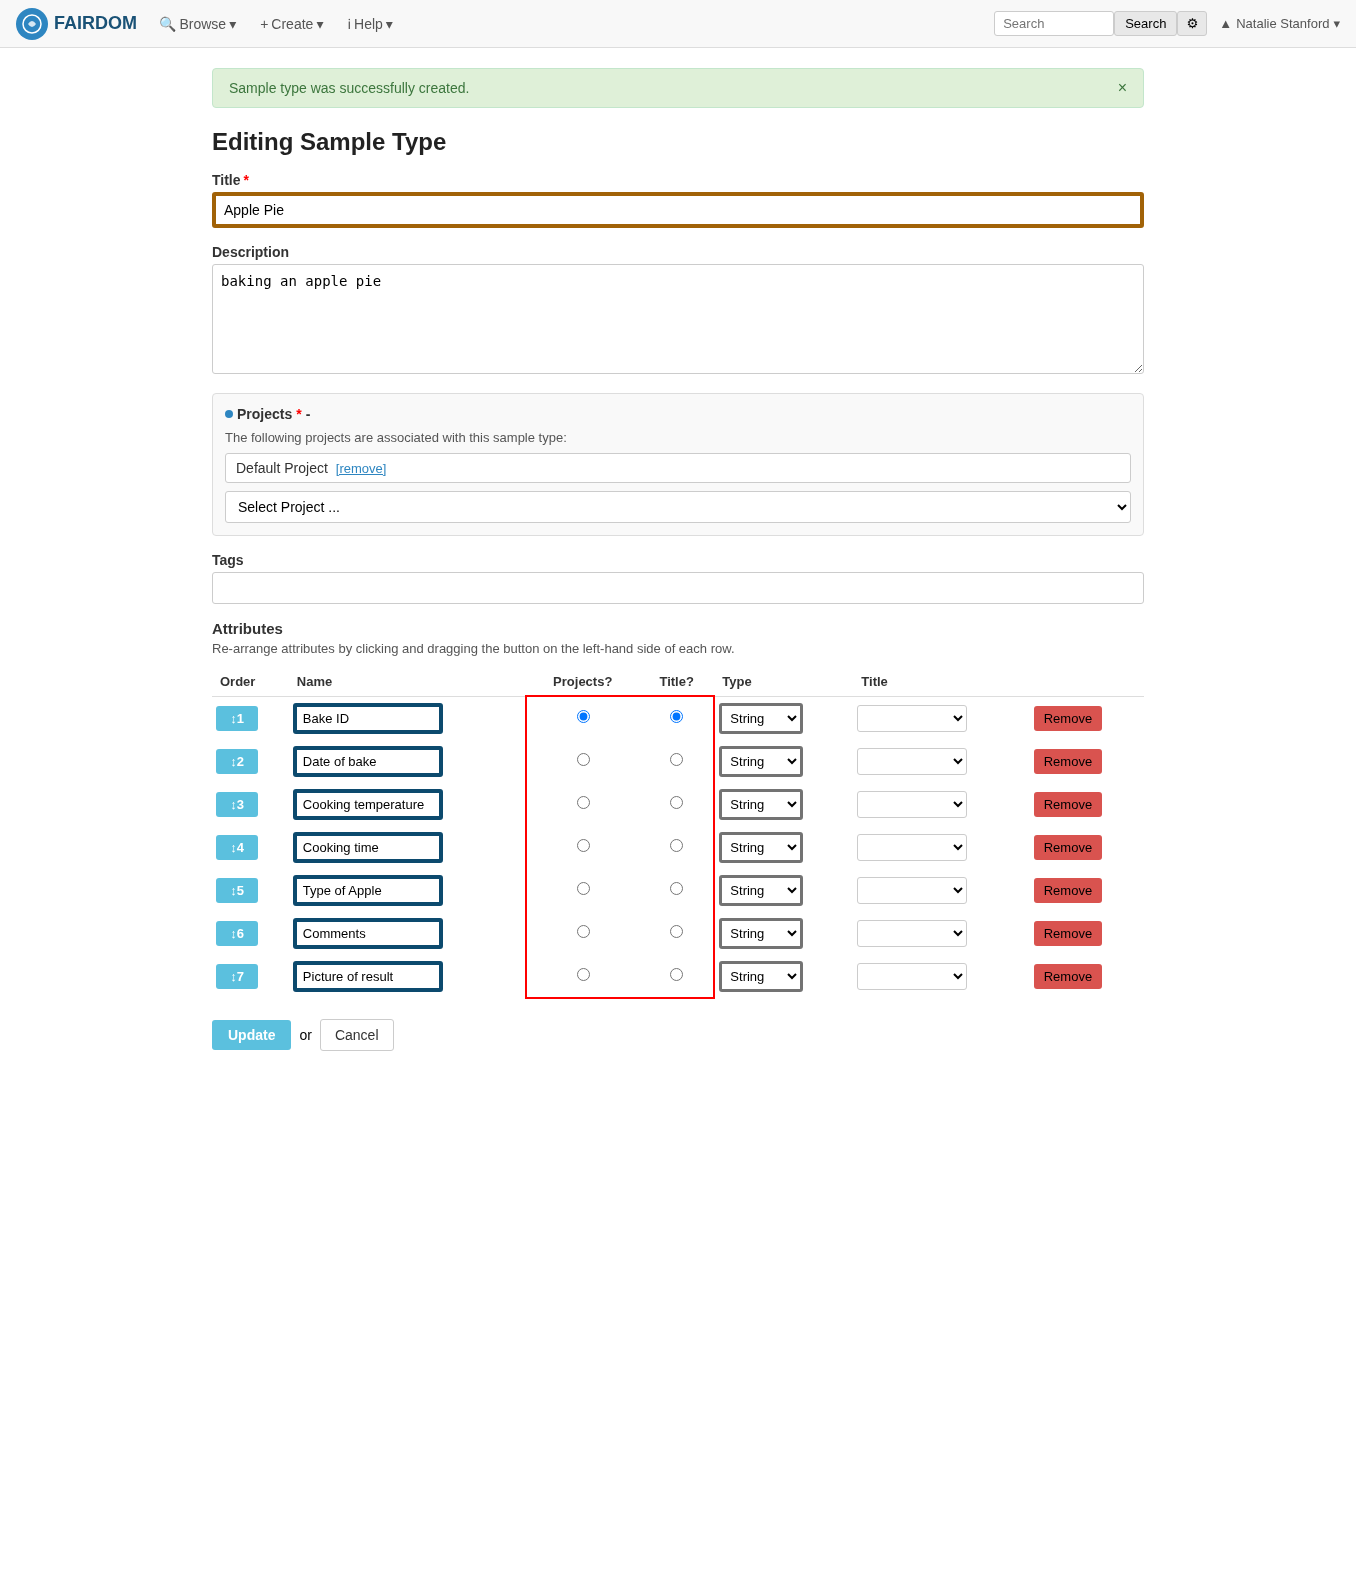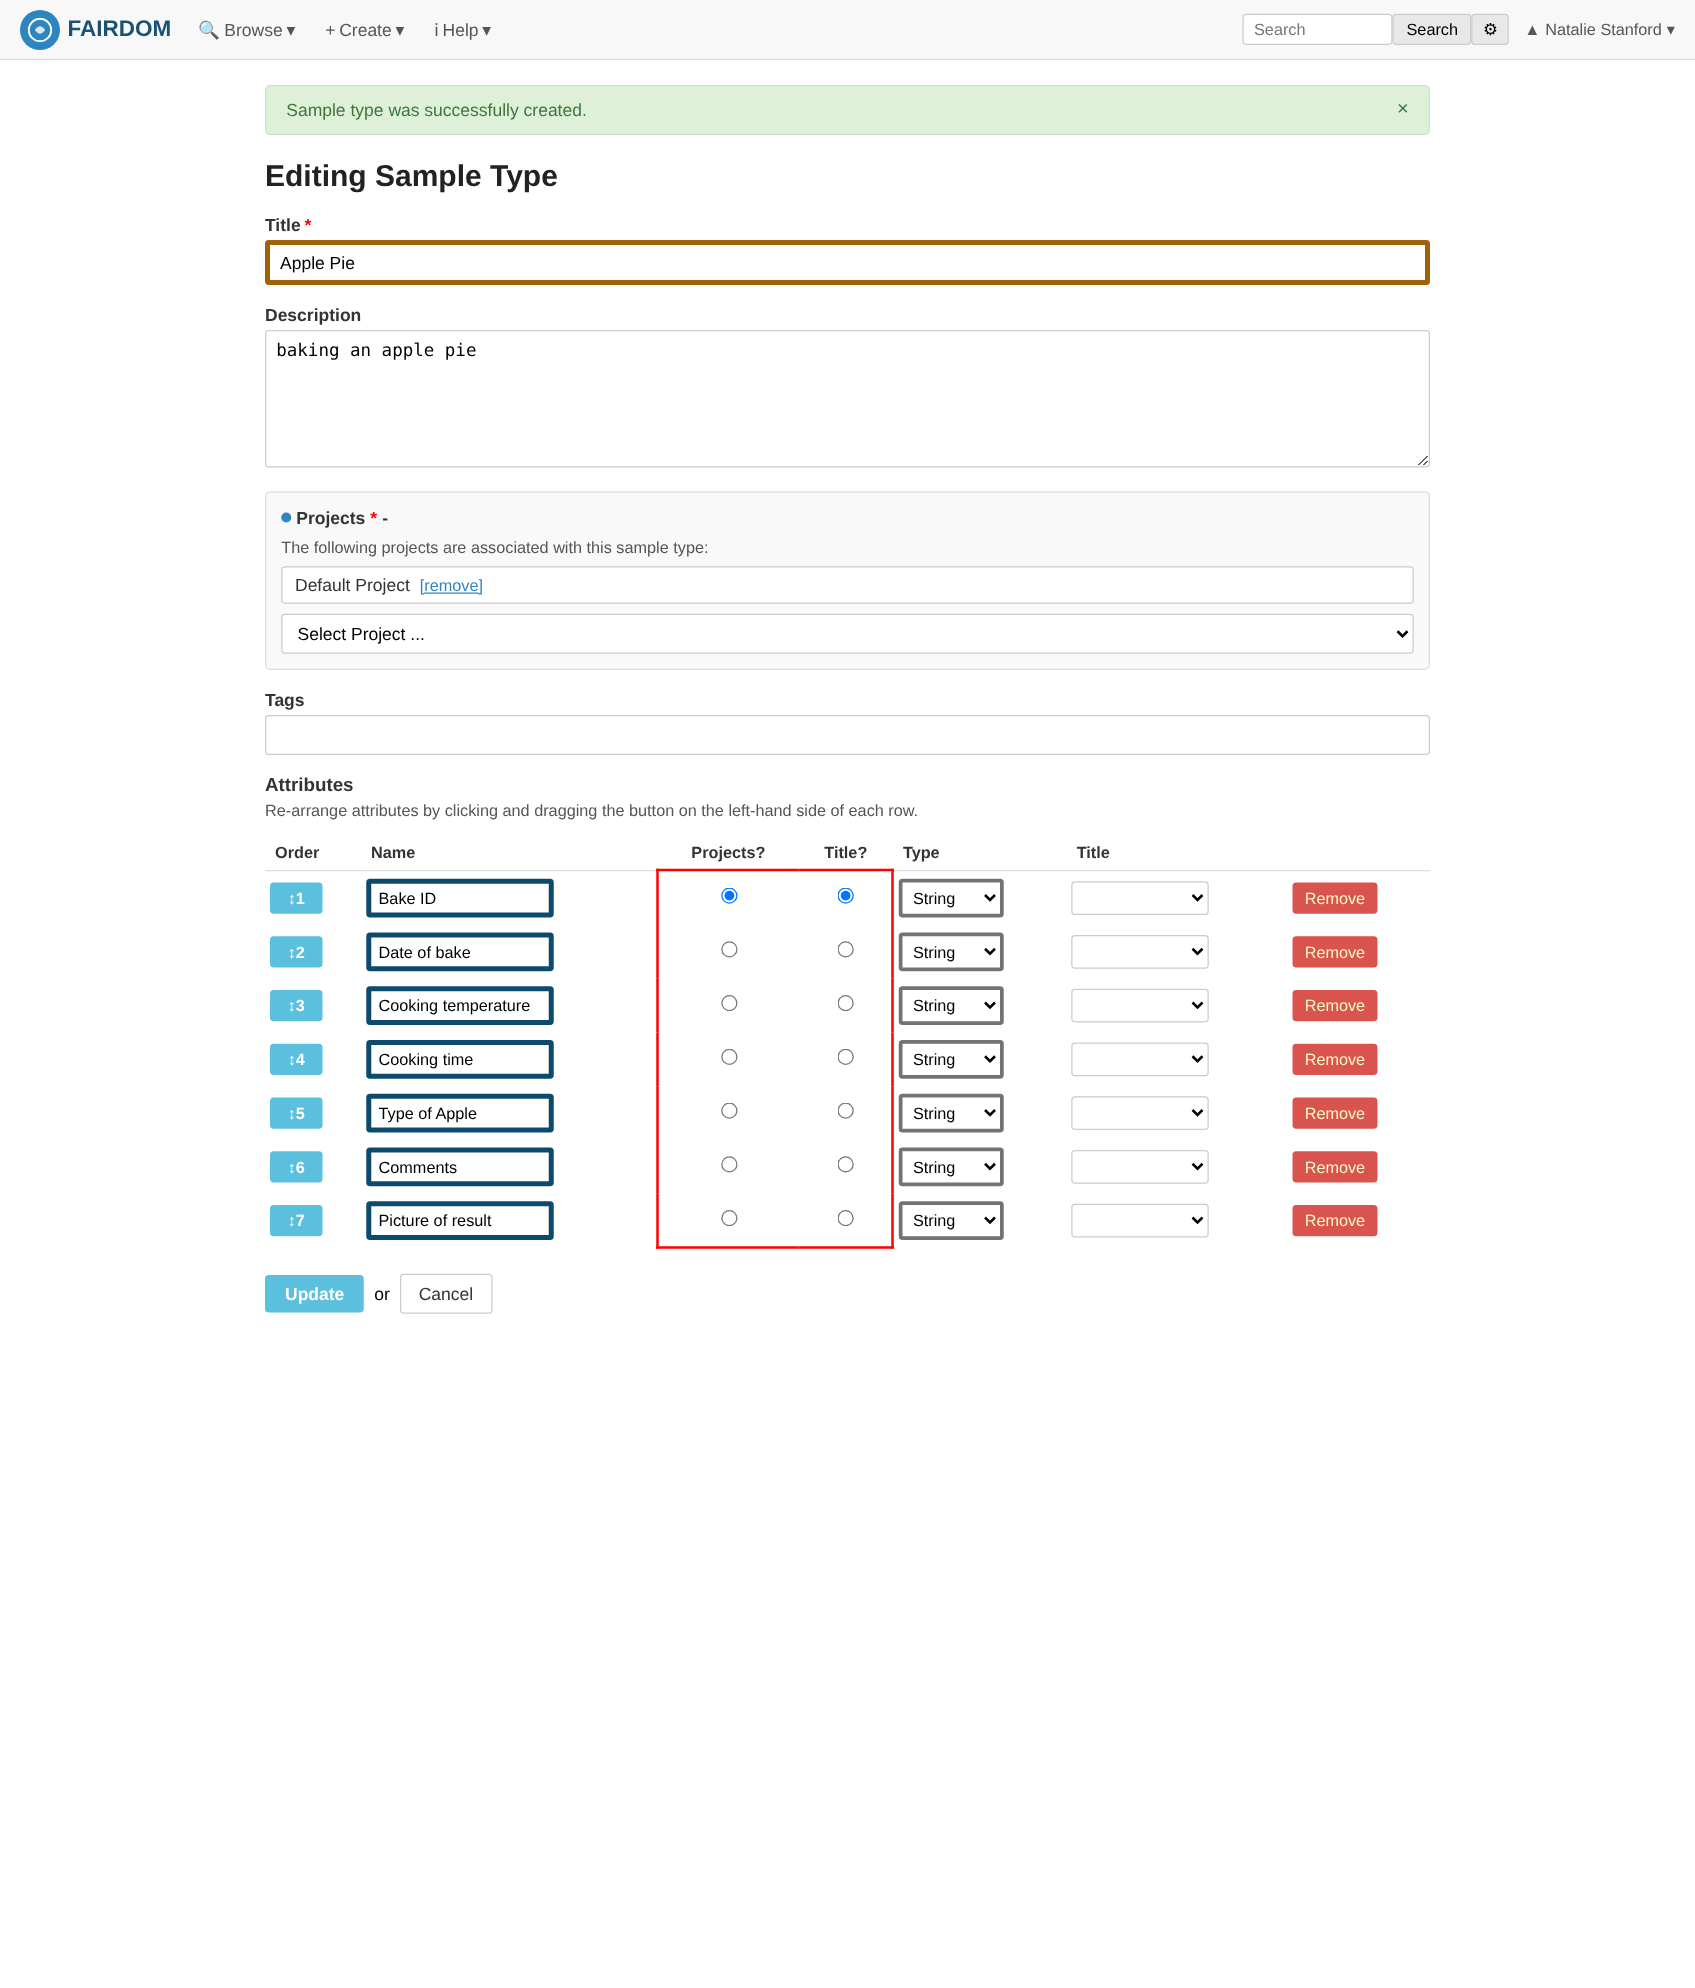--- a/index.html
+++ b/index.html
@@ -84,21 +84,21 @@
 
     .order-btn {
       background: #5bc0de; color: white; border: none; border-radius: 3px;
       padding: 5px 10px; cursor: pointer; font-size: 13px; font-weight: bold;
       white-space: nowrap; min-width: 42px;
     }
     .attr-name-input { width: 150px; border: 4px solid #0c4a6e; padding: 4px 6px; border-radius: 3px; font-size: 13px; }
     .radio-cell { text-align: center; }
     .type-select { border: 3px solid #737373; padding: 4px 4px; border-radius: 3px; font-size: 13px; width: 84px; background: #fff; }
     .unit-select { border: 1px solid #ccc; padding: 4px 4px; border-radius: 3px; font-size: 13px; width: 110px; background: #fff; }
-    .remove-btn { background: #d9534f; color: #fef9c3; border: none; border-radius: 3px; padding: 5px 10px; cursor: pointer; font-size: 13px; }
+    .remove-btn { background: #d9534f; color: #000000; border: none; border-radius: 3px; padding: 5px 10px; cursor: pointer; font-size: 13px; }
 
     
     .form-actions { display: flex; align-items: center; gap: 8px; margin-top: 16px; }
     .update-btn { background: #5bc0de; color: white; border: none; border-radius: 3px; padding: 7px 16px; cursor: pointer; font-size: 14px; font-weight: bold; }
     .or-text { color: #000000; font-size: 14px; }
     .cancel-btn { background: #fff; color: #333; border: 1px solid #ccc; border-radius: 3px; padding: 7px 14px; cursor: pointer; font-size: 14px; }
   </style>
 </head>
 <body>
 

